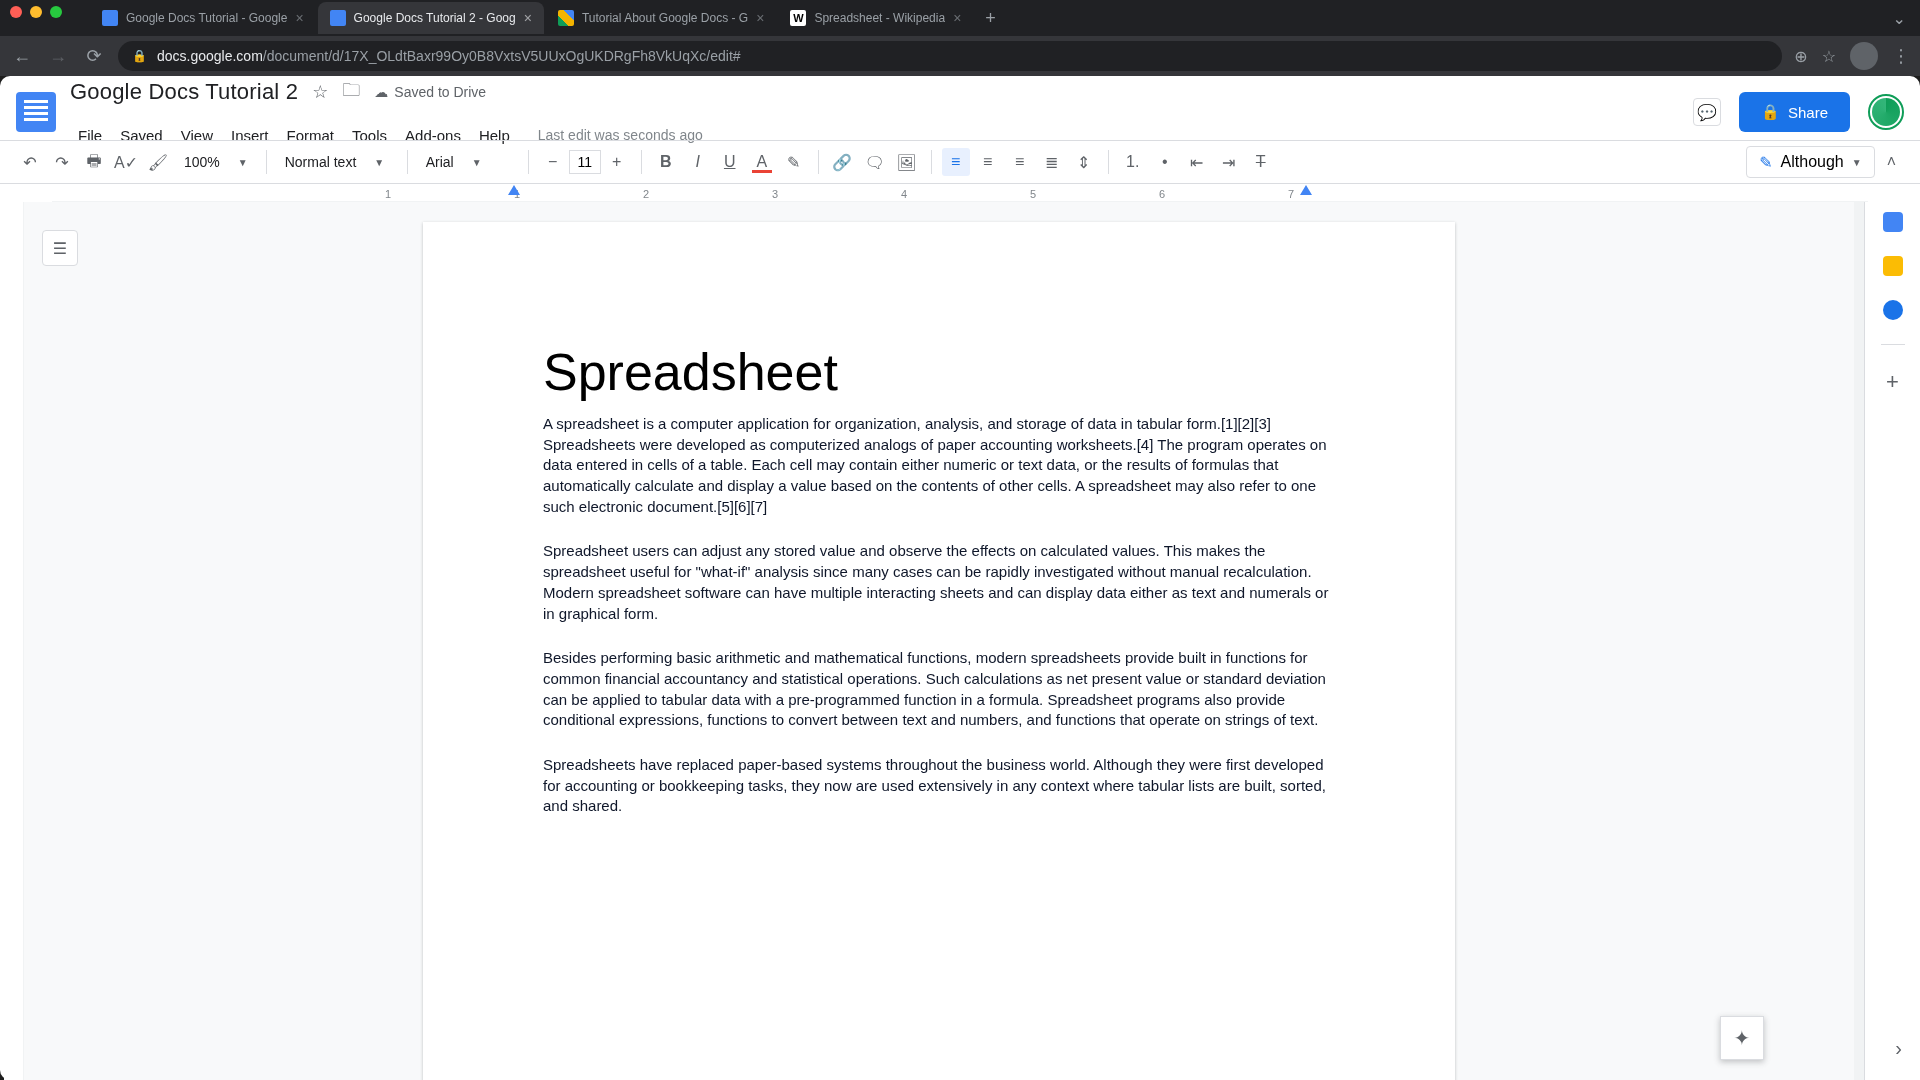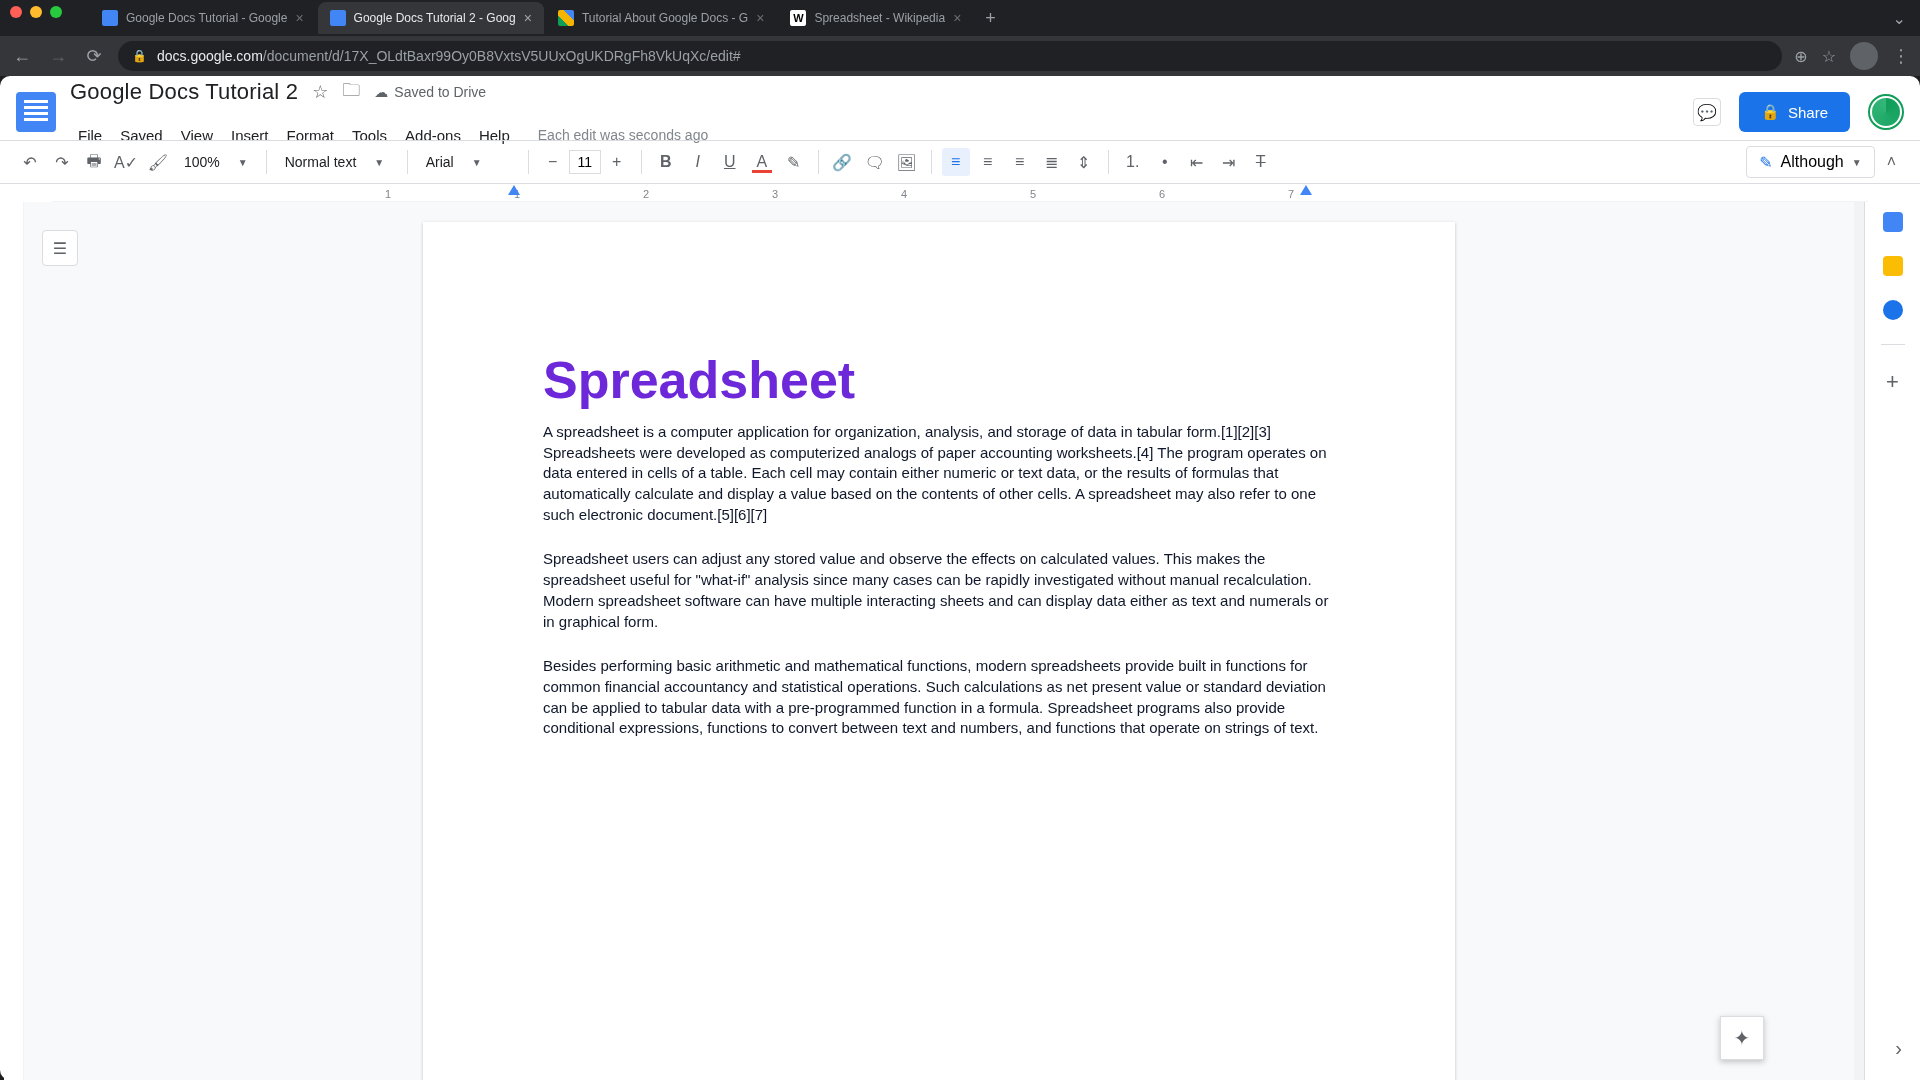--- a/index.html
+++ b/index.html
@@ -80,21 +80,21 @@
 .tick { position:absolute; top:4px; font-size:11px; color:#80868b; transform: translateX(-50%); }
 .indent-left { position:absolute; top:1px; width:0; height:0; border-left:6px solid transparent; border-right:6px solid transparent; border-bottom:10px solid #4285f4; }
 .indent-right { position:absolute; top:1px; width:0; height:0; border-left:6px solid transparent; border-right:6px solid transparent; border-bottom:10px solid #4285f4; }
 
 
 .workspace { flex:1; display:flex; overflow:hidden; }
 .v-ruler { width:20px; background:#fff; border-right:1px solid #f1f3f4; margin-left: 4px;}
 .canvas { flex:1; background:#f8f9fa; overflow:auto; position:relative; display:flex; justify-content:center; padding-top: 20px; }
 .outline-toggle { position:absolute; top: 28px; left: 18px; width:36px; height:36px; border:1px solid #dadce0; border-radius:4px; display:flex; align-items:center; justify-content:center; color:#5f6368; background:#fff; cursor:pointer; }
 .page { width: 1032px; min-height: 1300px; background:#fff; box-shadow: 0 1px 3px rgba(60,64,67,0.3); padding: 120px 120px; }
-.doc-h1 { font-size: 52px; font-weight: 700; font-family: Arial, sans-serif; color:#6d28d9; margin-bottom: 12px; margin-top: 8px; }
+.doc-h1 { font-size: 52px; font-weight: 400; font-family: Arial, sans-serif; color:#000000; margin-bottom: 12px; }
 .para { font-size: 15px; line-height: 1.38; color:#0f172a; margin-bottom: 24px; }
 
 
 .sidepanel { width:56px; background:#fff; border-left:1px solid #dadce0; display:flex; flex-direction:column; align-items:center; padding-top: 10px; gap: 24px; }
 .sp-icon { width:20px; height:20px; border-radius:4px; cursor:pointer; }
 .sp-cal  { background:#4285f4; }
 .sp-keep { background:#fbbc04; }
 .sp-tasks{ background:#1a73e8; border-radius:50%; }
 .sp-sep  { width:24px; height:1px; background:#dadce0; }
 .sp-plus { color:#5f6368; font-size:22px; cursor:pointer; }
@@ -172,21 +172,21 @@
       </div>
       <div class="menubar-row">
         <span class="menu-item">File</span>
         <span class="menu-item">Saved</span>
         <span class="menu-item">View</span>
         <span class="menu-item">Insert</span>
         <span class="menu-item">Format</span>
         <span class="menu-item">Tools</span>
         <span class="menu-item">Add-ons</span>
         <span class="menu-item">Help</span>
-        <span class="last-edit">Each edit was seconds ago</span>
+        <span class="last-edit">Last edit was seconds ago</span>
       </div>
     </div>
     <div class="titlebar-right">
       <div class="comment-icon">💬</div>
       <button class="share-btn">
         <span>🔒</span>
         <span>Share</span>
       </button>
       <div class="acct-avatar">
         <div class="acct-avatar-inner"></div>
@@ -274,20 +274,21 @@
     <div class="canvas">
       <div class="outline-toggle">☰</div>
 
       <div class="page">
         <h1 class="doc-h1">Spreadsheet</h1>
         <p class="para">A spreadsheet is a computer application for organization, analysis, and storage of data in tabular form.[1][2][3] Spreadsheets were developed as computerized analogs of paper accounting worksheets.[4] The program operates on data entered in cells of a table. Each cell may contain either numeric or text data, or the results of formulas that automatically calculate and display a value based on the contents of other cells. A spreadsheet may also refer to one such electronic document.[5][6][7]</p>
         <p class="para">
           <span>Spreadsheet users can adjust any stored value and observe the effects on calculated values. This makes the spreadsheet useful for "what-if" analysis since many cases can be rapidly investigated without manual recalculation. Modern spreadsheet software can have multiple interacting sheets and can display data either as text and numerals or in graphical form.</span>
         </p>
         <p class="para">Besides performing basic arithmetic and mathematical functions, modern spreadsheets provide built in functions for common financial accountancy and statistical operations. Such calculations as net present value or standard deviation can be applied to tabular data with a pre-programmed function in a formula. Spreadsheet programs also provide conditional expressions, functions to convert between text and numbers, and functions that operate on strings of text.</p>
+        <p class="para">Spreadsheets have replaced paper-based systems throughout the business world. Although they were first developed for accounting or bookkeeping tasks, they now are used extensively in any context where tabular lists are built, sorted, and shared.</p>
       </div>
 
       <div class="explore-btn">✦</div>
     </div>
 
     <div class="scrollbar-track"></div>
 
     <div class="sidepanel">
       <div class="sp-icon sp-cal"></div>
       <div class="sp-icon sp-keep"></div>

